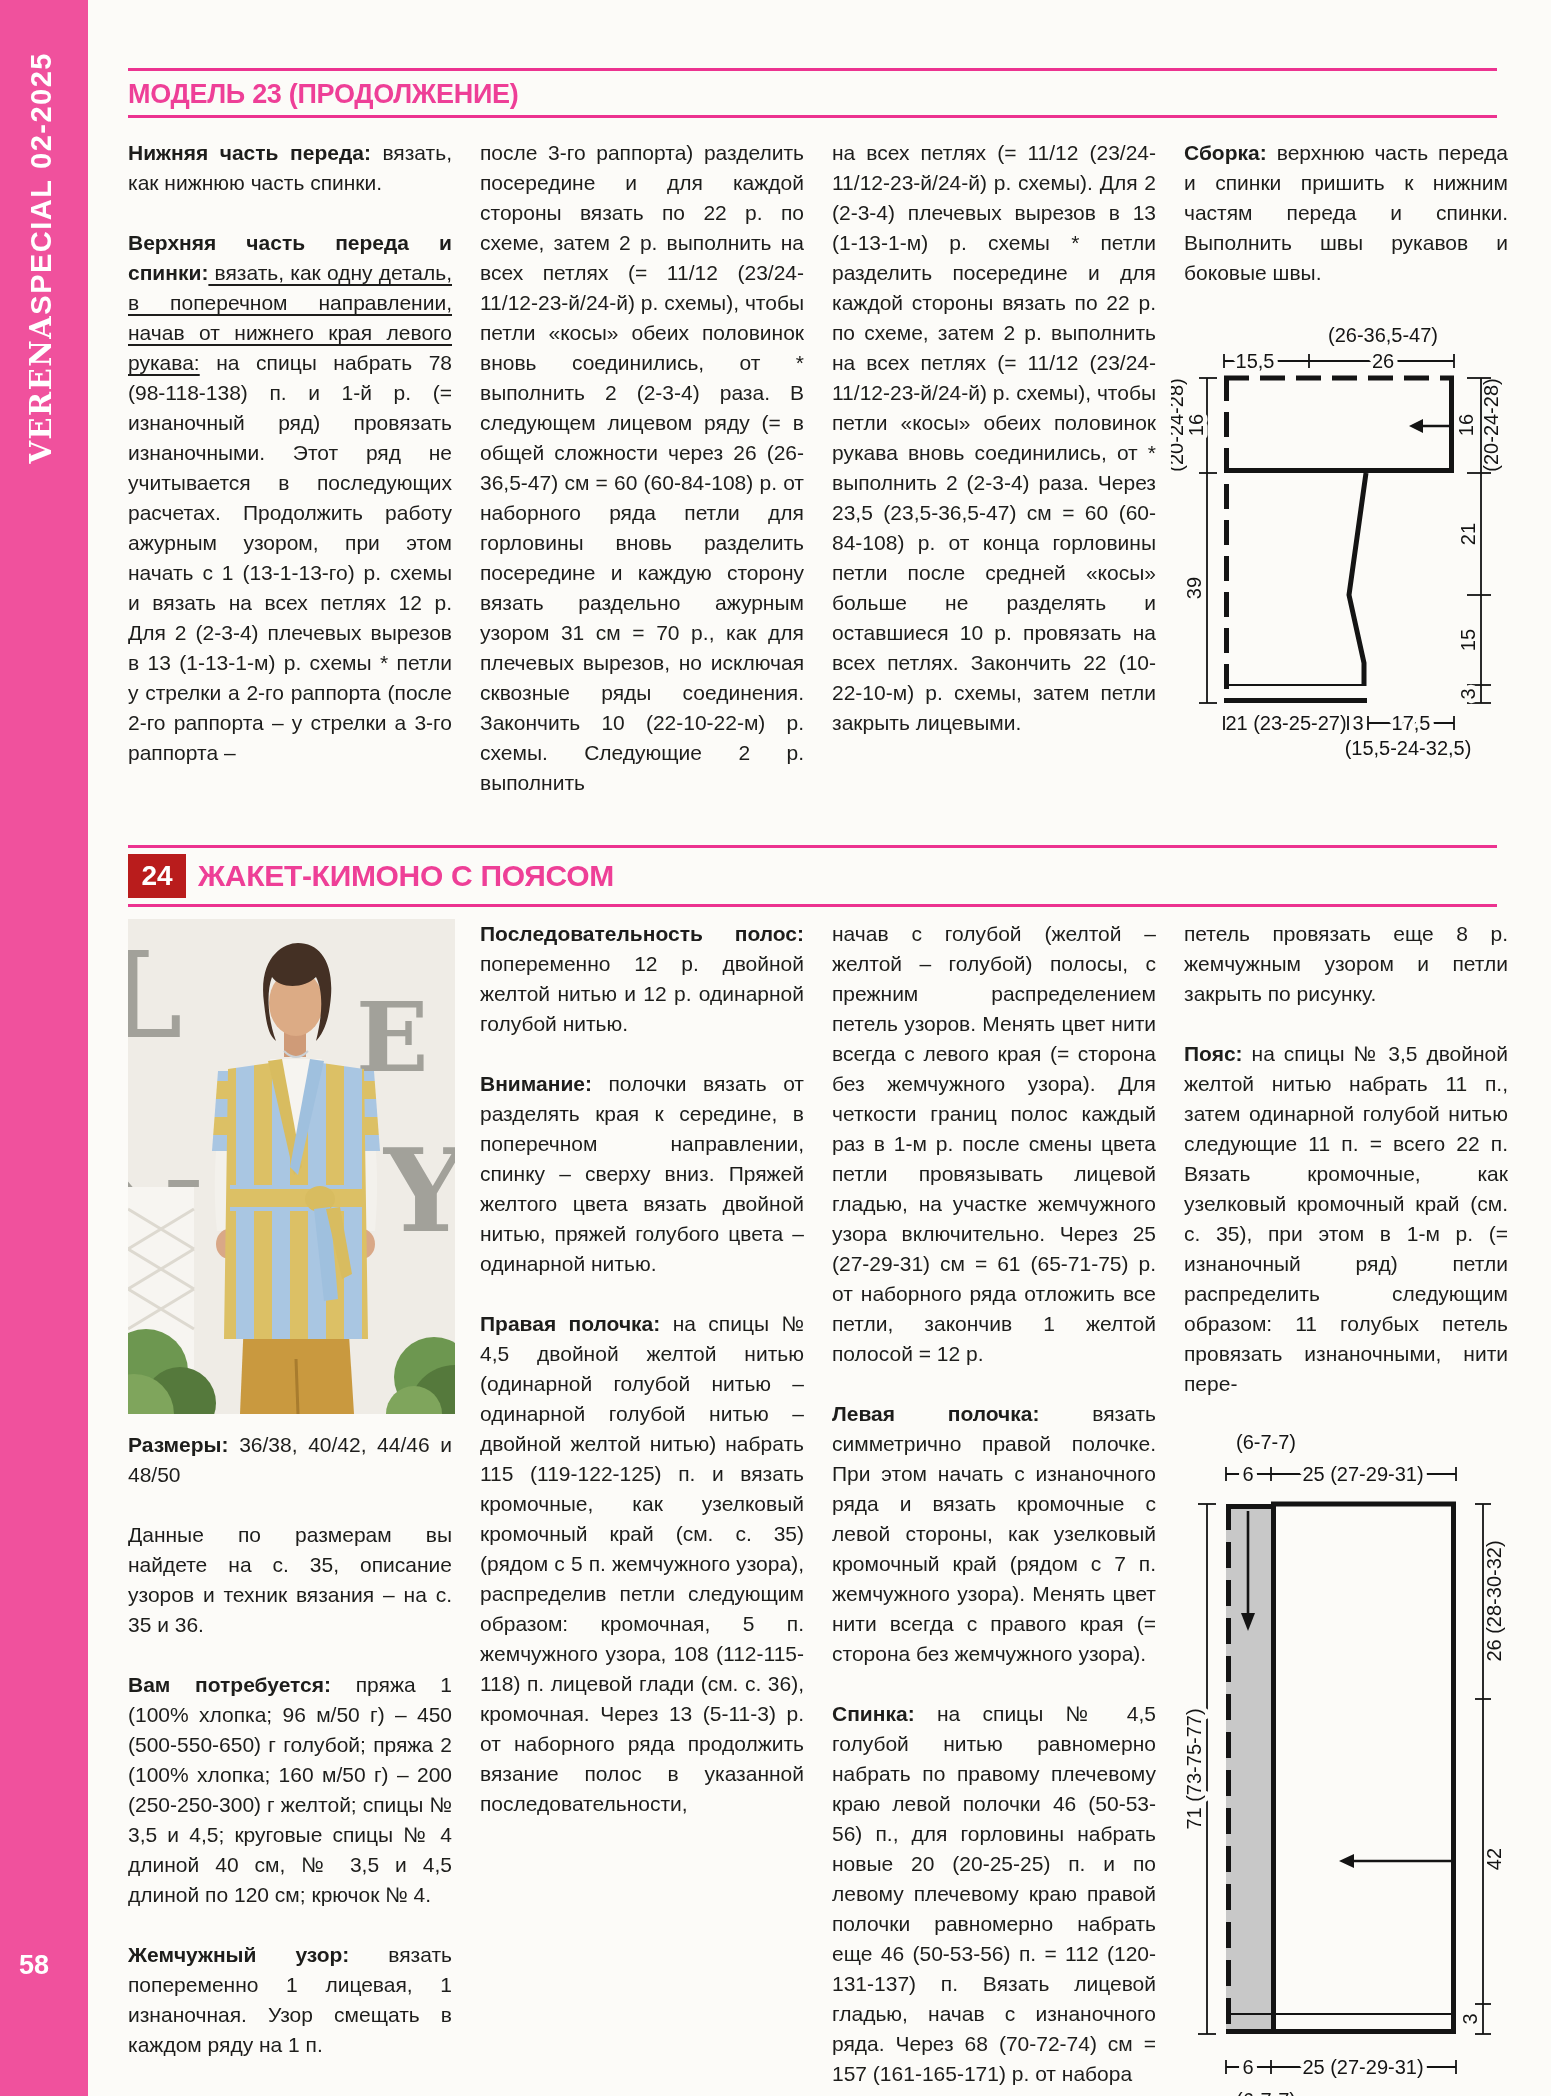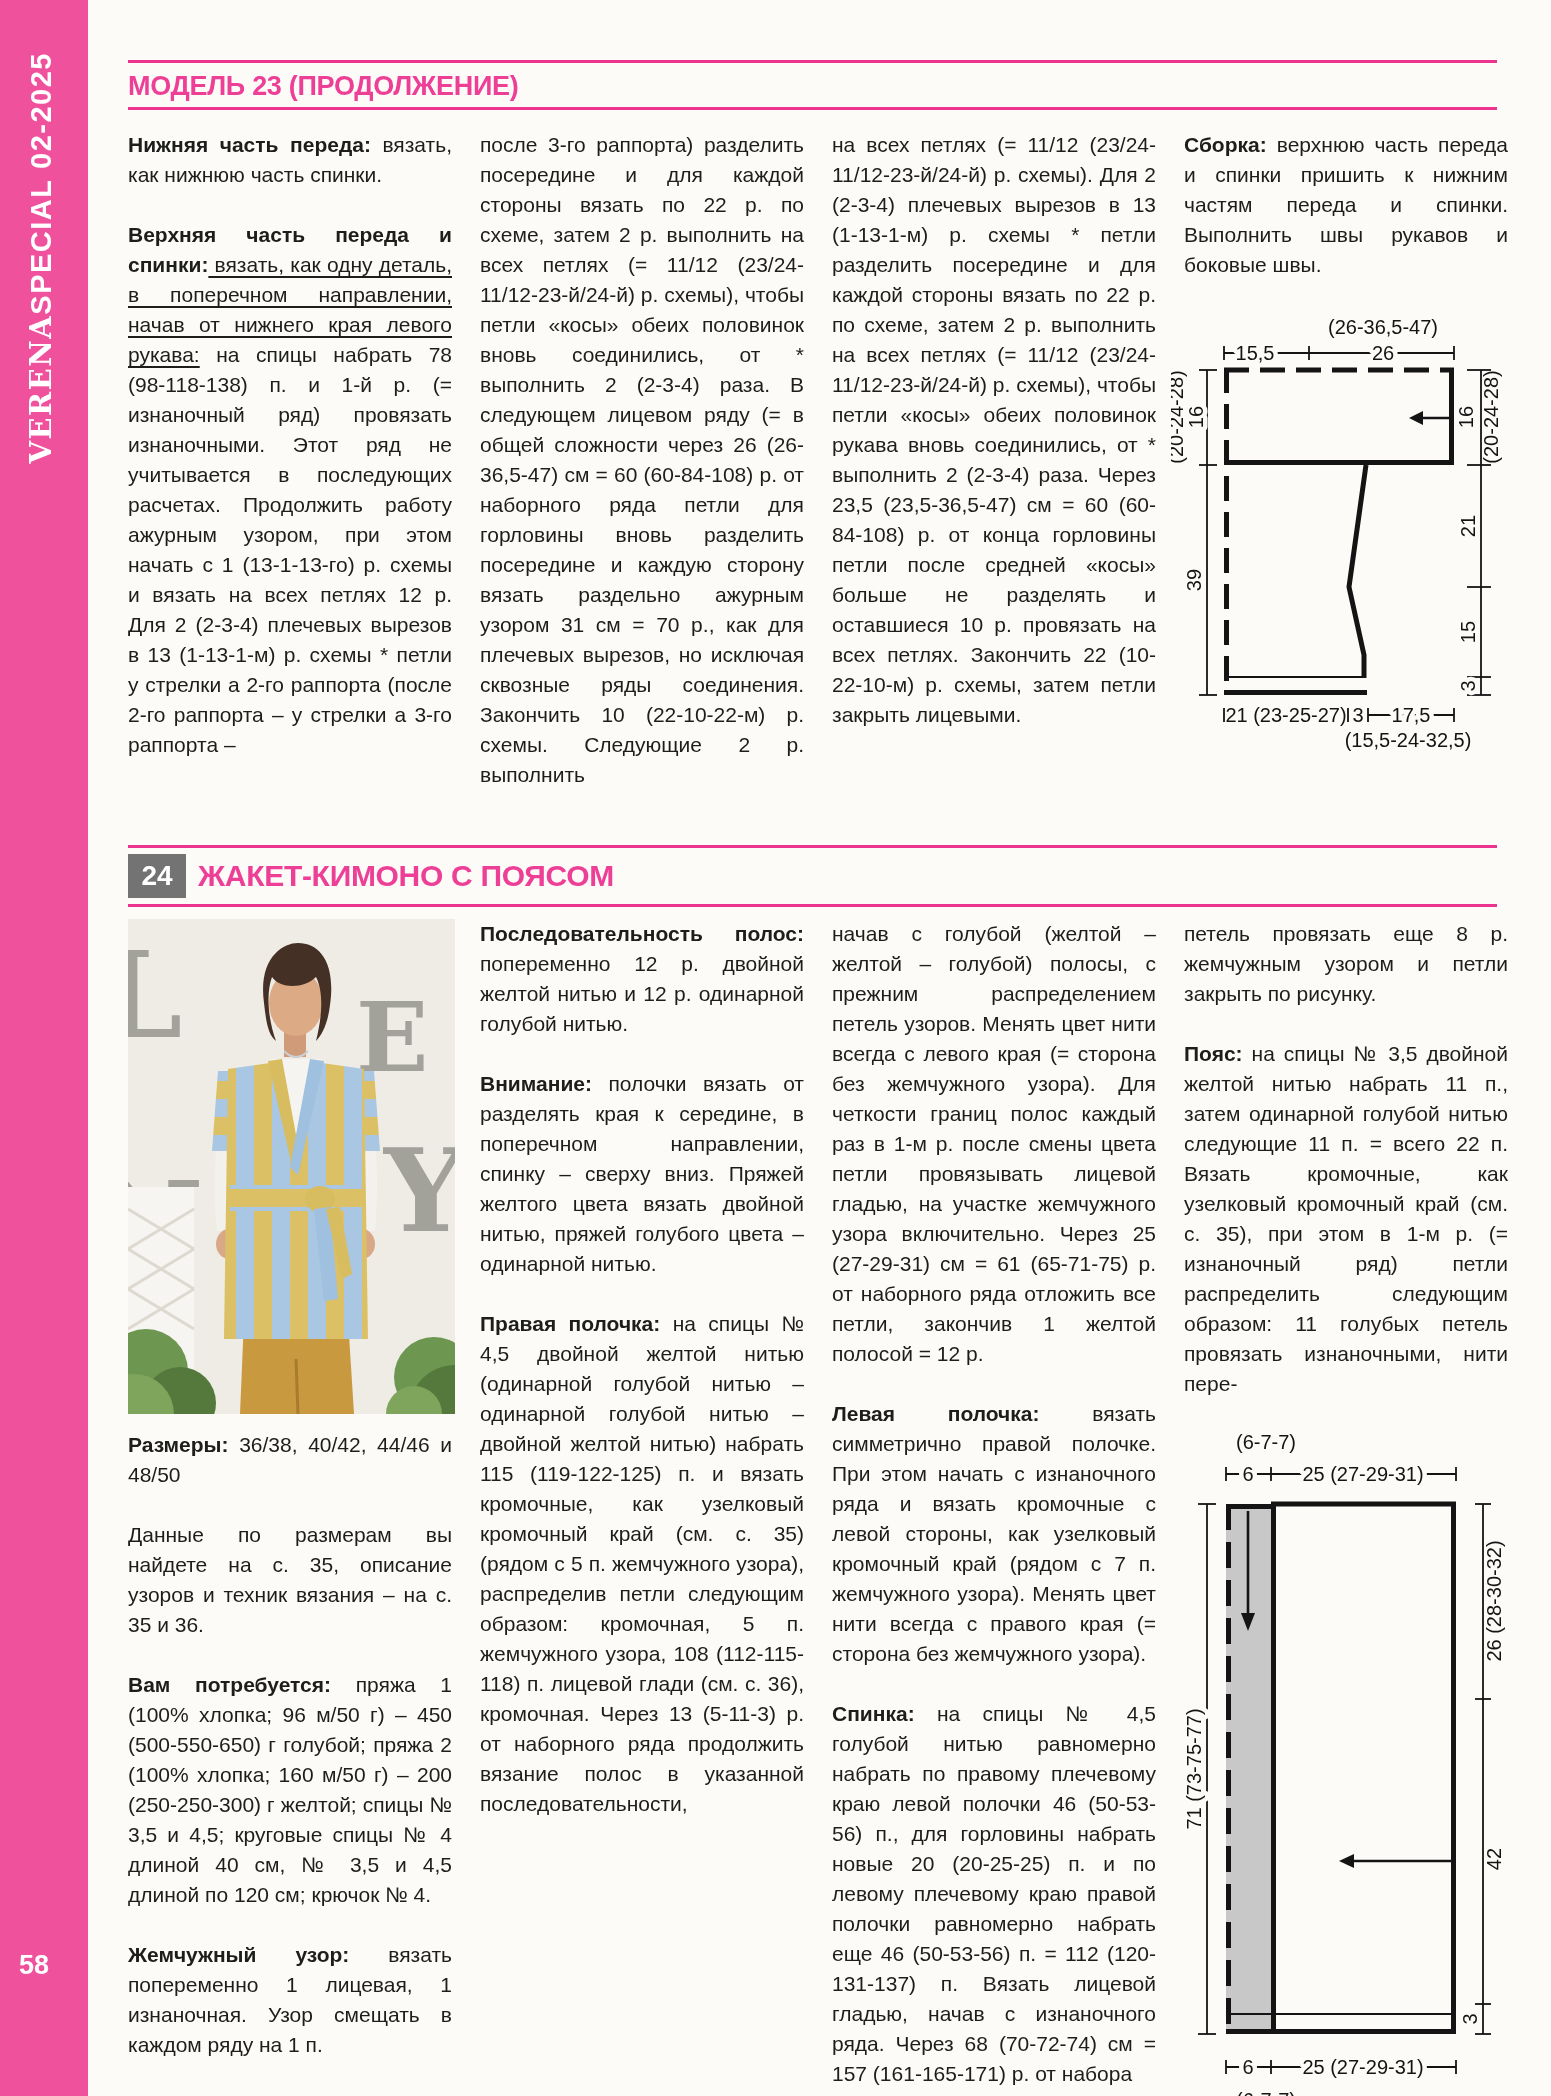--- a/index.html
+++ b/index.html
@@ -7,26 +7,26 @@
         font-family:"Liberation Sans",sans-serif;color:#1d1d1b;}
   .sidebar{position:absolute;top:0;left:0;width:88px;height:2096px;background:#f0519d;}
   .brand{position:absolute;top:52px;left:24px;writing-mode:vertical-rl;transform:rotate(180deg);
          color:#fff;font-size:29px;letter-spacing:1.5px;white-space:nowrap;}
   .b-serif{font-family:"DejaVu Serif",serif;font-weight:600;}
   .b-bold{font-weight:700;}
   .pagenum{position:absolute;top:1950px;left:0;width:68px;text-align:center;color:#fff;
            font-size:27px;font-weight:700;}
   .content{position:absolute;left:128px;top:0;width:1369px;}
   .rule{height:3px;background:#ec3390;}
-  .sec23{position:absolute;top:60px;left:0;width:100%;}
+  .sec23{position:absolute;top:68px;left:0;width:100%;}
   .sec24{position:absolute;top:845px;left:0;width:100%;}
   .sec-title{margin:8px 0 6px;font-size:27px;line-height:30px;font-weight:700;color:#ee3f97;letter-spacing:-0.3px;}
   .hrow{display:flex;align-items:center;gap:12px;margin:6px 0;height:44px;}
   .badge{display:flex;align-items:center;justify-content:center;width:58px;height:44px;
-         background:#737373;color:#fff;font-size:28px;font-weight:700;}
+         background:#b91c1c;color:#fff;font-size:28px;font-weight:700;}
   .h24{color:#ee3f97;font-size:30px;font-weight:700;letter-spacing:-0.3px;}
   .cols{display:flex;gap:28px;margin-top:20px;}
   .sec24 .cols{margin-top:12px;}
   .col{flex:0 0 324px;width:324px;font-size:21px;line-height:30px;text-align:justify;}
   .col p{margin:0 0 30px;}
   .col p:last-child{margin-bottom:0;}
   .col b{font-weight:700;}
   .col u{text-decoration-thickness:1.5px;text-underline-offset:4px;}
   .photo{display:block;margin-bottom:16px;}
   .schem{display:block;margin:26px 0 0 -13px;font-size:20px;}

